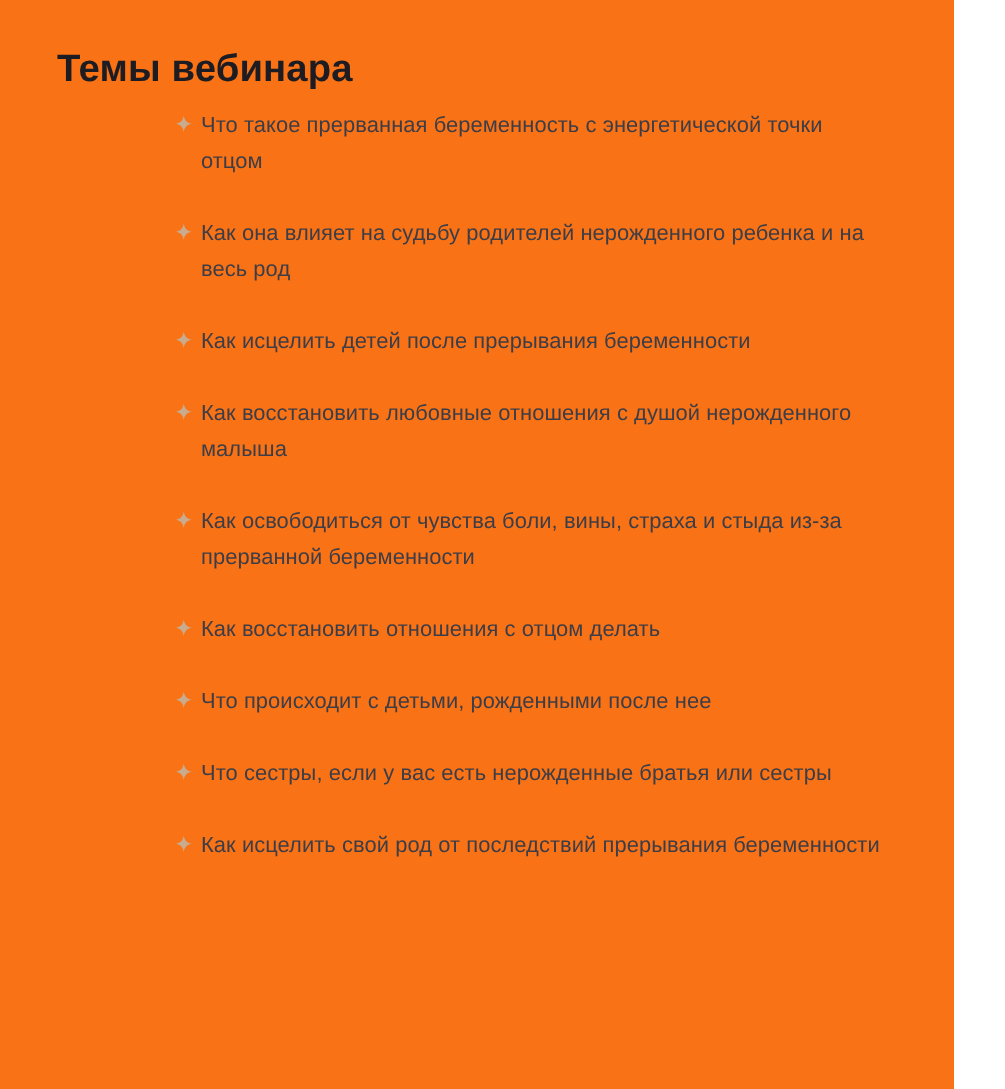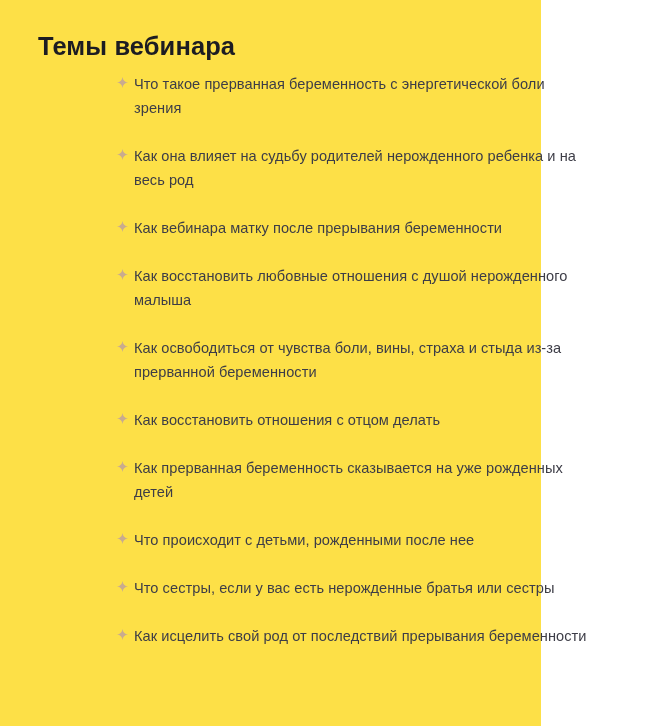--- a/index.html
+++ b/index.html
@@ -9,23 +9,23 @@
   body {
     width: 670px;
     height: 726px;
     background: #ffffff;
     font-family: "Liberation Sans", "DejaVu Sans", sans-serif;
     overflow: hidden;
   }
 
   #page {
     position: relative;
-    width: 541px;
+    width: 636px;
     height: 726px;
-    background: #fde047;
+    background: #f97316;
     box-sizing: border-box;
   }
 
   #page-title {
     position: absolute;
     left: 38px;
     top: 12px;
     font-size: 25.5px;
     font-weight: 600;
     letter-spacing: 0.1px;
@@ -86,39 +86,39 @@
   <h1 id="page-title">Темы вебинара</h1>
 
   <ul id="topics-list">
 
     <li class="topic-item">
       <span class="sparkle-icon">
         <svg viewBox="0 0 12 12" xmlns="http://www.w3.org/2000/svg">
           <path d="M6 0 C6.5 3.6 8.4 5.5 12 6 C8.4 6.5 6.5 8.4 6 12 C5.5 8.4 3.6 6.5 0 6 C3.6 5.5 5.5 3.6 6 0 Z" fill="#c9ab8f"></path>
         </svg>
       </span>
-      <span class="topic-text">Что такое прерванная беременность с энергетической боли зрения</span>
+      <span class="topic-text">Что такое прерванная беременность с энергетической точки отцом</span>
     </li>
 
     <li class="topic-item">
       <span class="sparkle-icon">
         <svg viewBox="0 0 12 12" xmlns="http://www.w3.org/2000/svg">
           <path d="M6 0 C6.5 3.6 8.4 5.5 12 6 C8.4 6.5 6.5 8.4 6 12 C5.5 8.4 3.6 6.5 0 6 C3.6 5.5 5.5 3.6 6 0 Z" fill="#c9ab8f"></path>
         </svg>
       </span>
       <span class="topic-text">Как она влияет на судьбу родителей нерожденного ребенка и на весь род</span>
     </li>
 
     <li class="topic-item">
       <span class="sparkle-icon">
         <svg viewBox="0 0 12 12" xmlns="http://www.w3.org/2000/svg">
           <path d="M6 0 C6.5 3.6 8.4 5.5 12 6 C8.4 6.5 6.5 8.4 6 12 C5.5 8.4 3.6 6.5 0 6 C3.6 5.5 5.5 3.6 6 0 Z" fill="#c9ab8f"></path>
         </svg>
       </span>
-      <span class="topic-text">Как вебинара матку после прерывания беременности</span>
+      <span class="topic-text">Как исцелить детей после прерывания беременности</span>
     </li>
 
     <li class="topic-item">
       <span class="sparkle-icon">
         <svg viewBox="0 0 12 12" xmlns="http://www.w3.org/2000/svg">
           <path d="M6 0 C6.5 3.6 8.4 5.5 12 6 C8.4 6.5 6.5 8.4 6 12 C5.5 8.4 3.6 6.5 0 6 C3.6 5.5 5.5 3.6 6 0 Z" fill="#c9ab8f"></path>
         </svg>
       </span>
       <span class="topic-text">Как восстановить любовные отношения с душой нерожденного малыша</span>
     </li>
@@ -134,28 +134,20 @@
 
     <li class="topic-item">
       <span class="sparkle-icon">
         <svg viewBox="0 0 12 12" xmlns="http://www.w3.org/2000/svg">
           <path d="M6 0 C6.5 3.6 8.4 5.5 12 6 C8.4 6.5 6.5 8.4 6 12 C5.5 8.4 3.6 6.5 0 6 C3.6 5.5 5.5 3.6 6 0 Z" fill="#c9ab8f"></path>
         </svg>
       </span>
       <span class="topic-text">Как восстановить отношения с отцом делать</span>
     </li>
 
-    <li class="topic-item">
-      <span class="sparkle-icon">
-        <svg viewBox="0 0 12 12" xmlns="http://www.w3.org/2000/svg">
-          <path d="M6 0 C6.5 3.6 8.4 5.5 12 6 C8.4 6.5 6.5 8.4 6 12 C5.5 8.4 3.6 6.5 0 6 C3.6 5.5 5.5 3.6 6 0 Z" fill="#c9ab8f"></path>
-        </svg>
-      </span>
-      <span class="topic-text">Как прерванная беременность сказывается на уже рожденных детей</span>
-    </li>
 
     <li class="topic-item">
       <span class="sparkle-icon">
         <svg viewBox="0 0 12 12" xmlns="http://www.w3.org/2000/svg">
           <path d="M6 0 C6.5 3.6 8.4 5.5 12 6 C8.4 6.5 6.5 8.4 6 12 C5.5 8.4 3.6 6.5 0 6 C3.6 5.5 5.5 3.6 6 0 Z" fill="#c9ab8f"></path>
         </svg>
       </span>
       <span class="topic-text">Что происходит с детьми, рожденными после нее</span>
     </li>
 

